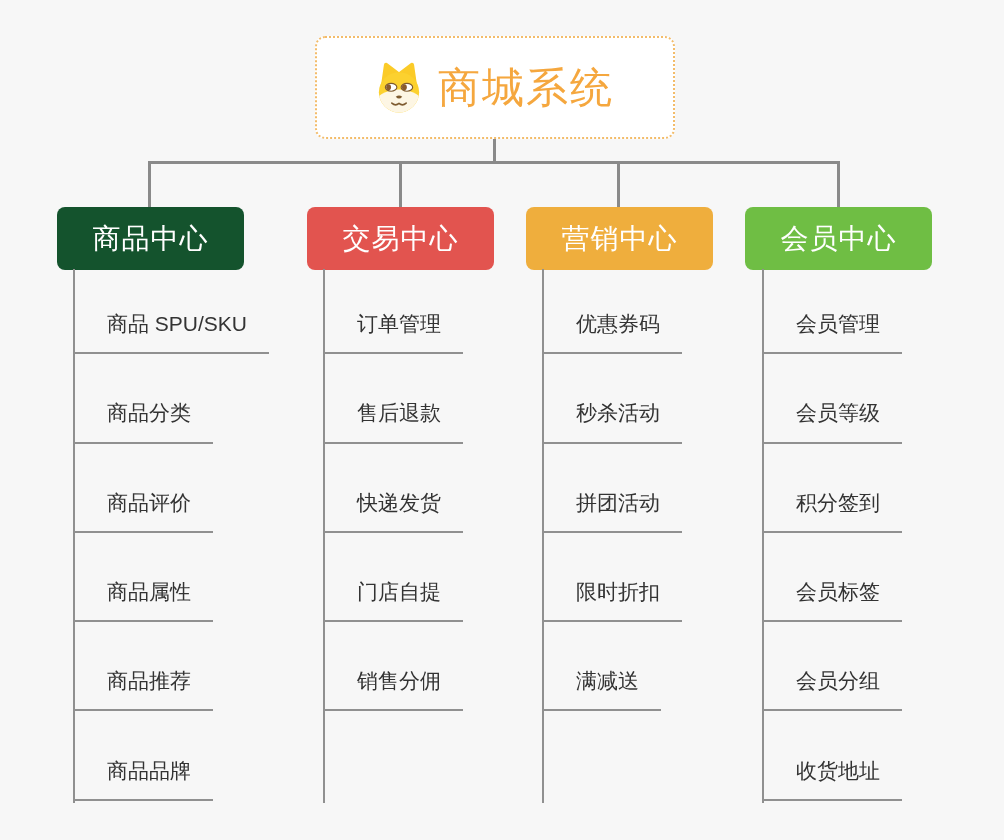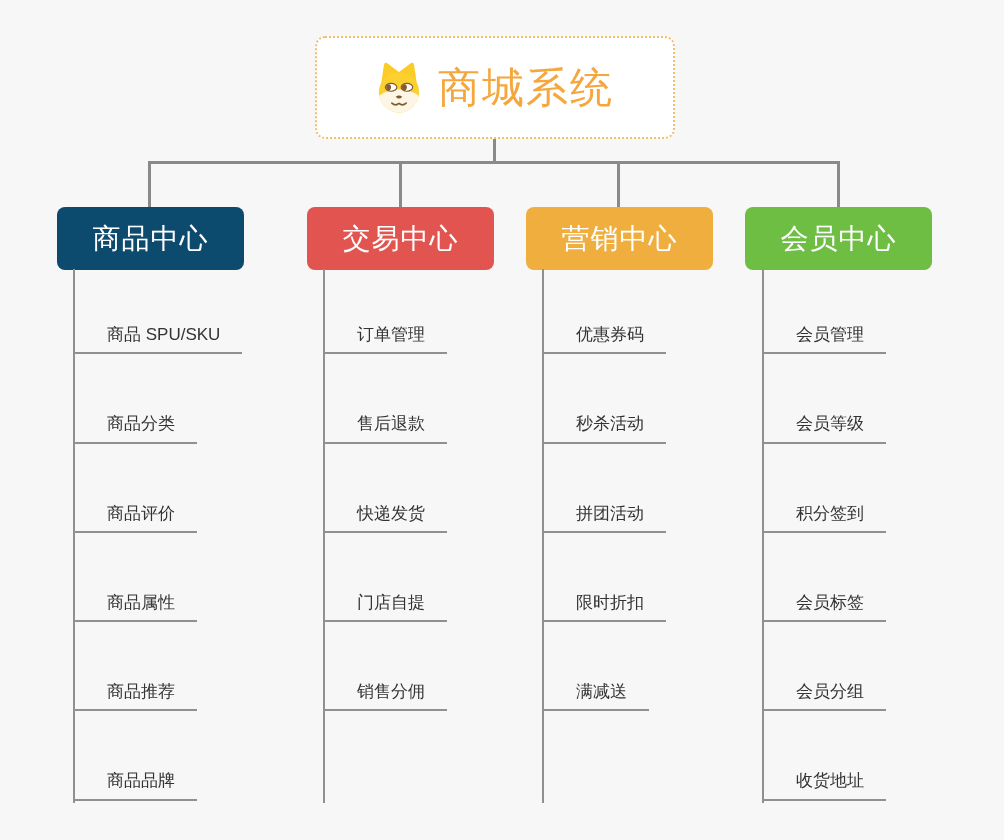--- a/index.html
+++ b/index.html
@@ -39,22 +39,22 @@
   
   .leaf-col{position:absolute;top:265px;width:245px;}
   .col-0{left:73px;}
   .col-1{left:323px;}
   .col-2{left:542px;}
   .col-3{left:762px;}
   .vline{position:absolute;left:0;top:4px;width:2px;height:534px;background:#909090;}
   .leaf-row{height:89.3px;display:flex;align-items:flex-end;}
   .leaf-label{
     display:inline-block;white-space:nowrap;
-    padding:0 22px 7px 34px;border-bottom:2px solid #909090;
-    font-size:17px;color:#333333;line-height:1.2;
+    padding:0 22px 16px 34px;border-bottom:2px solid #909090;
+    font-size:21px;color:#333333;line-height:1.2;
   }
 </style>
 </head>
 <body>
 
 <div class="stage">
 
   <div class="root-node" style="border-color: rgb(243, 188, 106);">
     <svg class="doge-icon" viewBox="0 0 64 76" aria-hidden="true">
 
@@ -81,21 +81,21 @@
     <span class="root-title" style="color: rgb(245, 167, 62);">商城系统</span>
   </div>
 
   <div class="conn conn-stem"></div>
   <div class="conn conn-hbar"></div>
   <div class="conn conn-drop drop-0"></div>
   <div class="conn conn-drop drop-1"></div>
   <div class="conn conn-drop drop-2"></div>
   <div class="conn conn-drop drop-3"></div>
 
-  <div class="branch-box branch-0" style="background: #0c4a6e;">
+  <div class="branch-box branch-0" style="background: #14532d;">
     <span>商品中心</span>
   </div>
   <div class="branch-box branch-1" style="background: rgb(226, 84, 79); text-align: center;">
     <span>交易中心</span>
   </div>
   <div class="branch-box branch-2" style="background: rgb(239, 174, 61);">
     <span>营销中心</span>
   </div>
   <div class="branch-box branch-3" style="background: rgb(111, 190, 68);">
     <span>会员中心</span>

